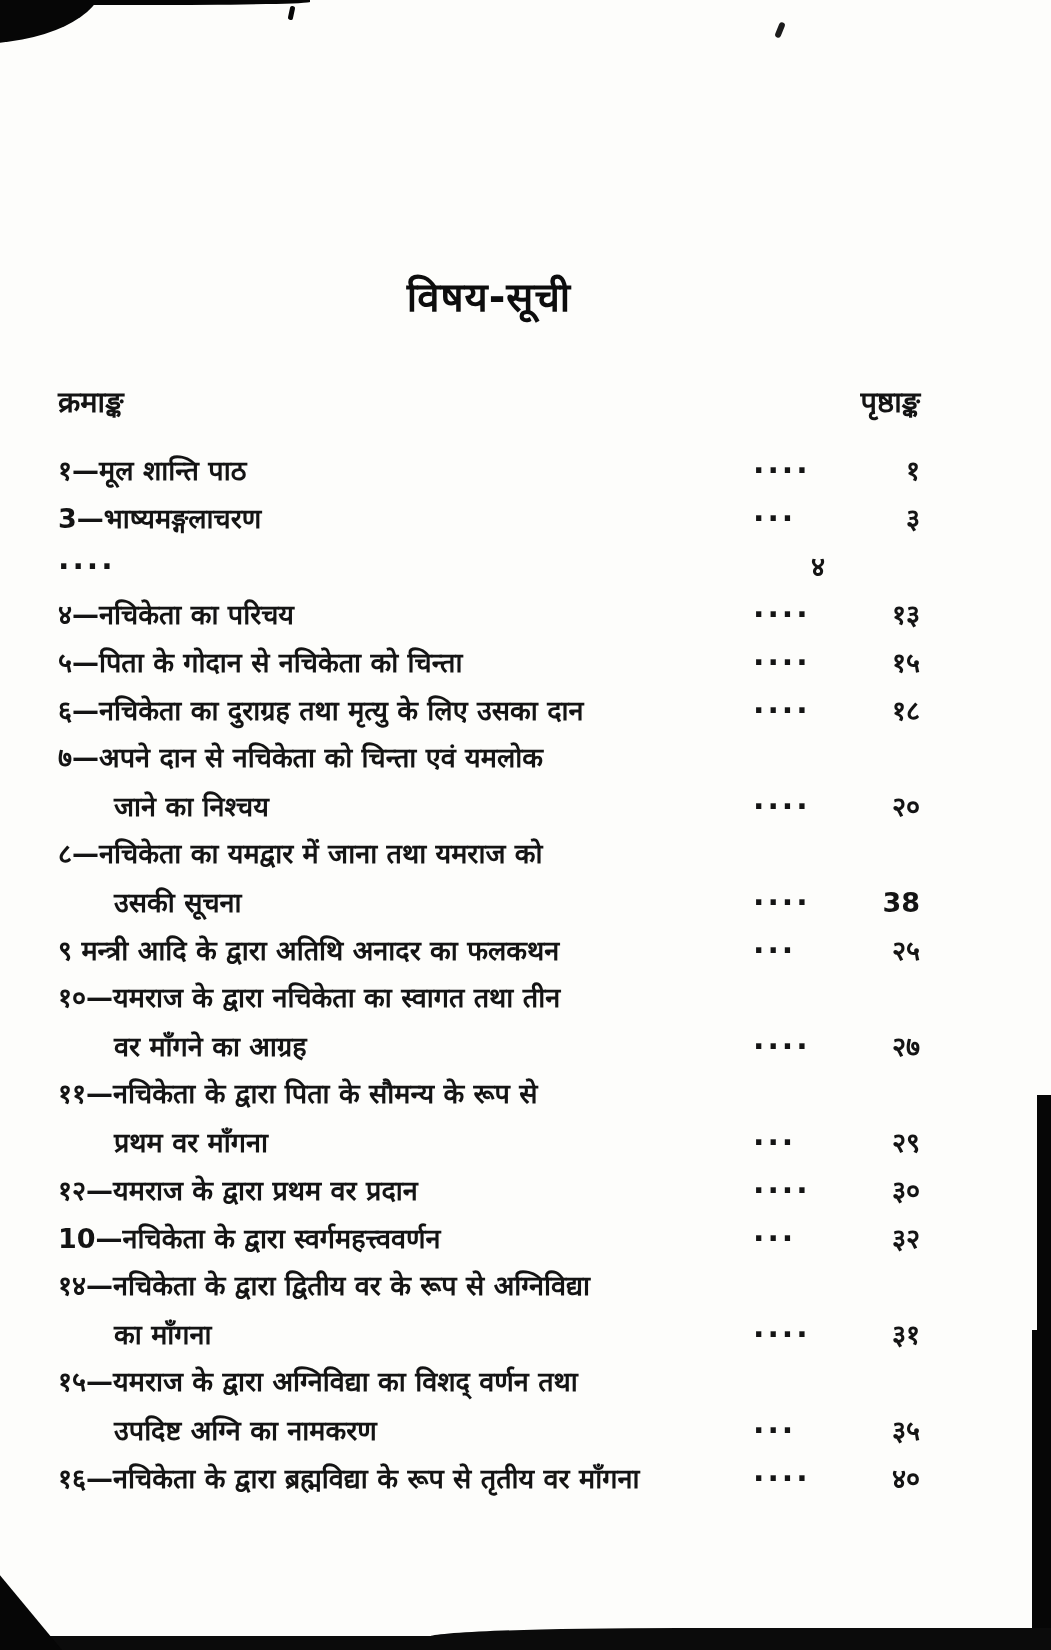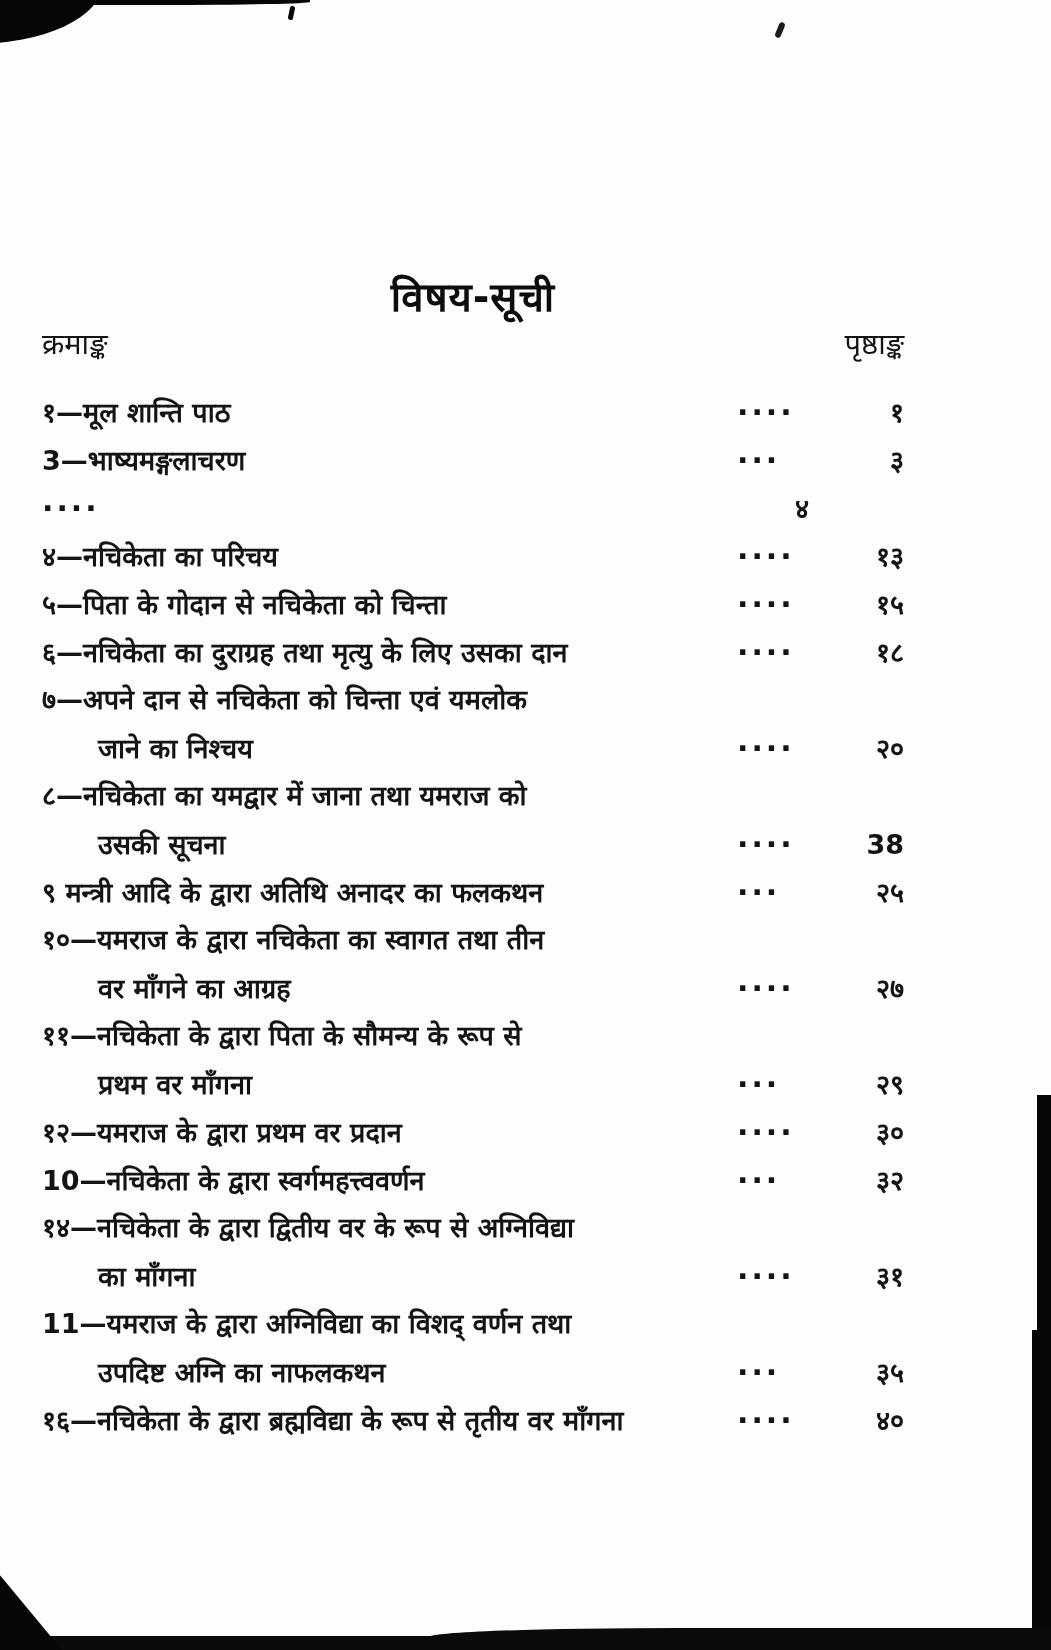--- a/index.html
+++ b/index.html
@@ -9,38 +9,39 @@
     width:1051px; height:1650px;
     background:#fdfdfb;
     overflow:hidden;
     font-family:"DejaVu Sans","Liberation Sans",sans-serif;
     color:#141414;
   }
 
   
   .content {
     position:absolute;
-    left:42px; top:268px;
+    left:58px; top:268px;
     width:862px;
   }
 
   .doc-title {
     text-align:center;
     font-size:40px;
     font-weight:700;
     letter-spacing:1px;
     color:#0d0d0d;
   }
 
   .toc-header {
+    margin-top:58px;
     display:grid;
     grid-template-columns:auto 1fr auto;
     align-items:end;
     font-size:29px;
-    font-weight:400;
+    font-weight:700;
   }
   .toc-header .center {
     text-align:center;
     position:relative;
     left:-65px;
     top:-6px;
   }
   .toc-header .right { text-align:right; }
 
   
@@ -226,26 +227,26 @@
           <span class="pg"></span>
         </div>
         <div class="line cont">
           <span class="txt">का माँगना</span>
           <span class="dots">....</span>
           <span class="pg">३१</span>
         </div>
       </div>
       <div class="entry">
         <div class="line">
-          <span class="txt">11—यमराज के द्वारा अग्निविद्या का विशद् वर्णन तथा</span>
-          <span class="dots"></span>
-          <span class="pg"></span>
-        </div>
-        <div class="line cont">
-          <span class="txt">उपदिष्ट अग्नि का नाफलकथन</span>
+          <span class="txt">१५—यमराज के द्वारा अग्निविद्या का विशद् वर्णन तथा</span>
+          <span class="dots"></span>
+          <span class="pg"></span>
+        </div>
+        <div class="line cont">
+          <span class="txt">उपदिष्ट अग्नि का नामकरण</span>
           <span class="dots">...</span>
           <span class="pg">३५</span>
         </div>
       </div>
       <div class="entry">
         <div class="line">
           <span class="txt">१६—नचिकेता के द्वारा ब्रह्मविद्या के रूप से तृतीय वर माँगना</span>
           <span class="dots">....</span>
           <span class="pg">४०</span>
         </div>

